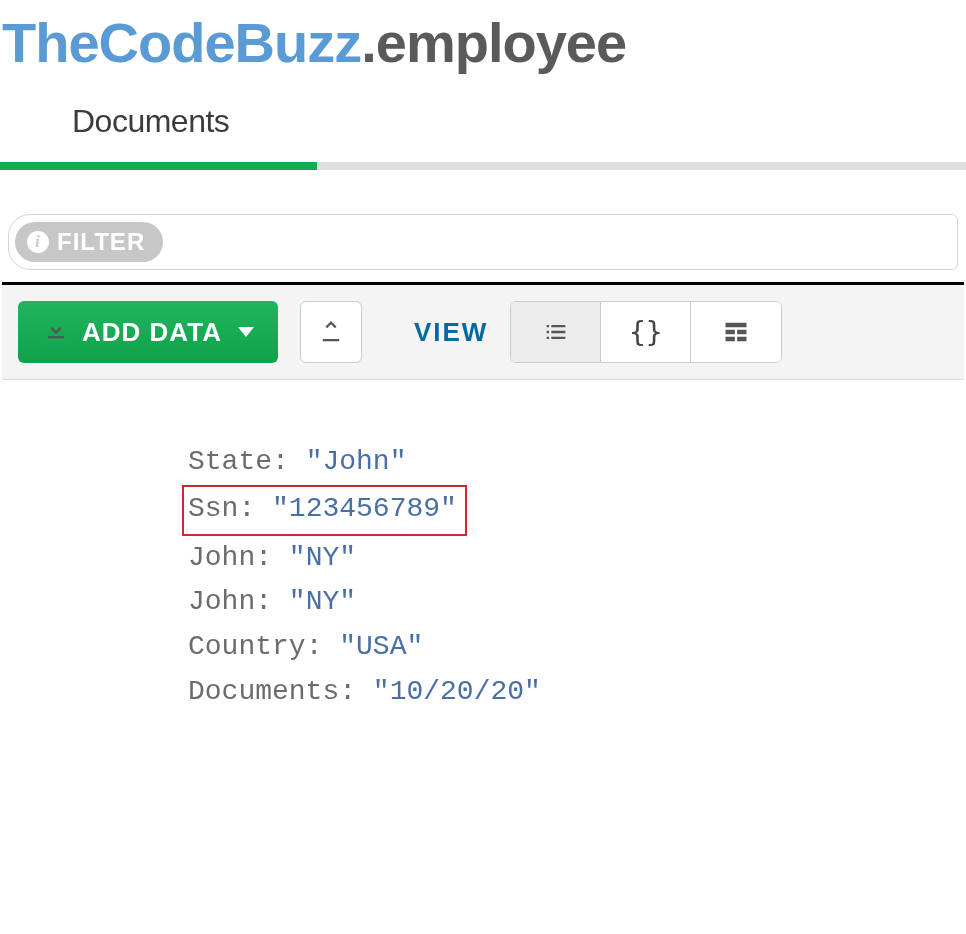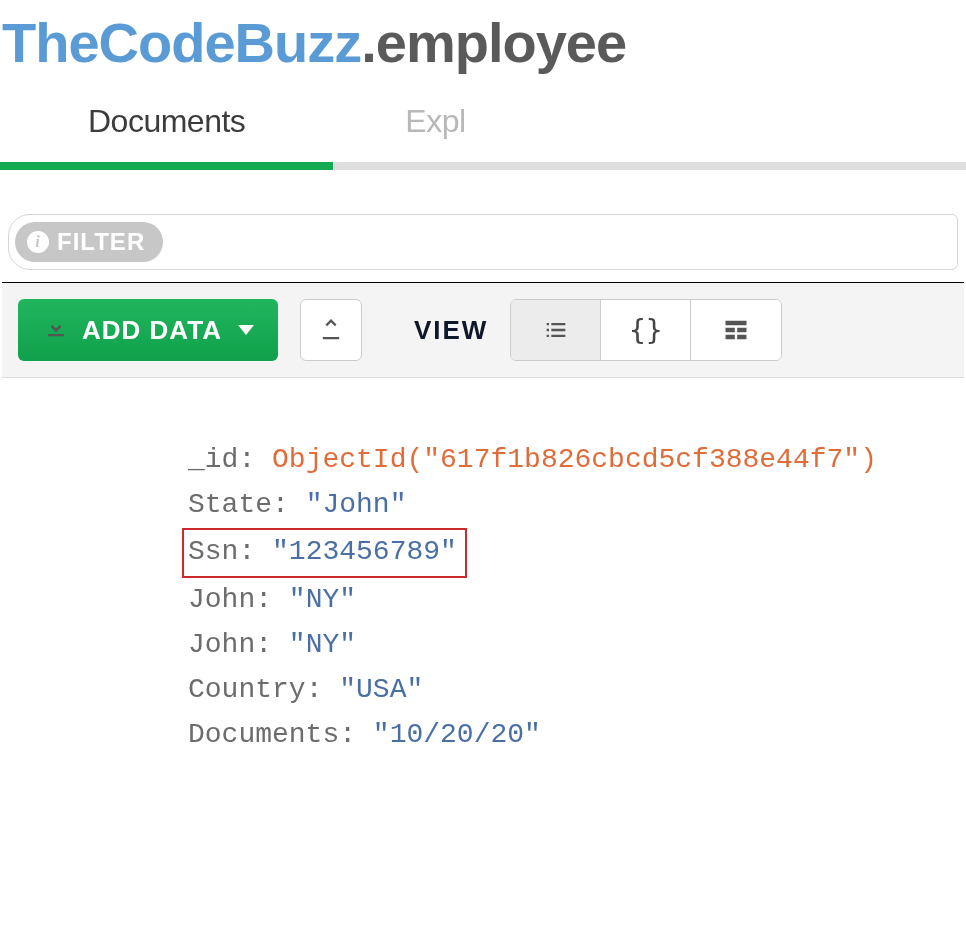--- a/index.html
+++ b/index.html
@@ -88,21 +88,21 @@
       justify-content: center;
       font-size: 16px;
       font-weight: 900;
       margin-right: 8px;
       font-family: Georgia, serif;
       font-style: italic;
     }
     
     .toolbar-region {
       background: #f4f4f4;
-      border-top: 1px solid #000000;
+      border-top: 3px solid #000000;
       border-bottom: 1px solid #dcdcdc;
       padding: 16px;
       display: flex;
       align-items: center;
       gap: 22px;
       margin: 0 2px;
     }
     .btn-add {
       background: #13aa52;
       background: linear-gradient(#1fb65e, #11a04b);
@@ -135,21 +135,21 @@
       width: 62px;
       height: 62px;
       display: inline-flex;
       align-items: center;
       justify-content: center;
       font-size: 24px;
       color: #555;
       cursor: pointer;
     }
     .view-label {
-      color: #0f172a;
+      color: #0369a1;
       font-weight: 700;
       font-size: 26px;
       letter-spacing: 2px;
       margin-left: 30px;
     }
     .view-group {
       display: inline-flex;
       border: 1px solid #ccc;
       border-radius: 6px;
       overflow: hidden;
@@ -198,21 +198,20 @@
   </style>
 </head>
 <body>
 
 <div class="header">
   <div class="title">
     <span class="db">TheCodeBuzz</span><span>.</span><span>employee</span>
   </div>
   <div class="tabs">
     <div class="tab active">Documents</div>
-    <div class="tab">Expl</div>
   </div>
 </div>
 
 <div class="filter-region">
   <div class="filter-bar">
     <span class="filter-pill">
       <span class="info-icon">i</span>
       <span>FILTER</span>
     </span>
   </div>
@@ -246,21 +245,20 @@
     <button class="view-btn">
       <svg class="svg-icon" viewBox="0 0 24 24">
           <path d="M3 4h18v4H3zM3 10h8v4H3zM13 10h8v4h-8zM3 16h8v4H3zM13 16h8v4h-8z"></path>
         </svg>
     </button>
   </div>
 </div>
 
 <div class="doc-area">
   <div id="doc-rows">
-      <div class="doc-row"><span><span class="k">_id</span><span class="colon">: </span><span class="obj">ObjectId("617f1b826cbcd5cf388e44f7")</span></span></div>
       <div class="doc-row"><span><span class="k">State</span><span class="colon">: </span><span class="str">"John"</span></span></div>
       <div class="doc-row"><span class="highlight-row"><span class="k">Ssn</span><span class="colon">: </span><span class="str">"123456789"</span></span></div>
       <div class="doc-row"><span><span class="k">John</span><span class="colon">: </span><span class="str">"NY"</span></span></div>
       <div class="doc-row"><span><span class="k">John</span><span class="colon">: </span><span class="str">"NY"</span></span></div>
       <div class="doc-row"><span><span class="k">Country</span><span class="colon">: </span><span class="str">"USA"</span></span></div>
       <div class="doc-row"><span><span class="k">Documents</span><span class="colon">: </span><span class="str">"10/20/20"</span></span></div>
     </div>
 </div>
 
 </body></html>

